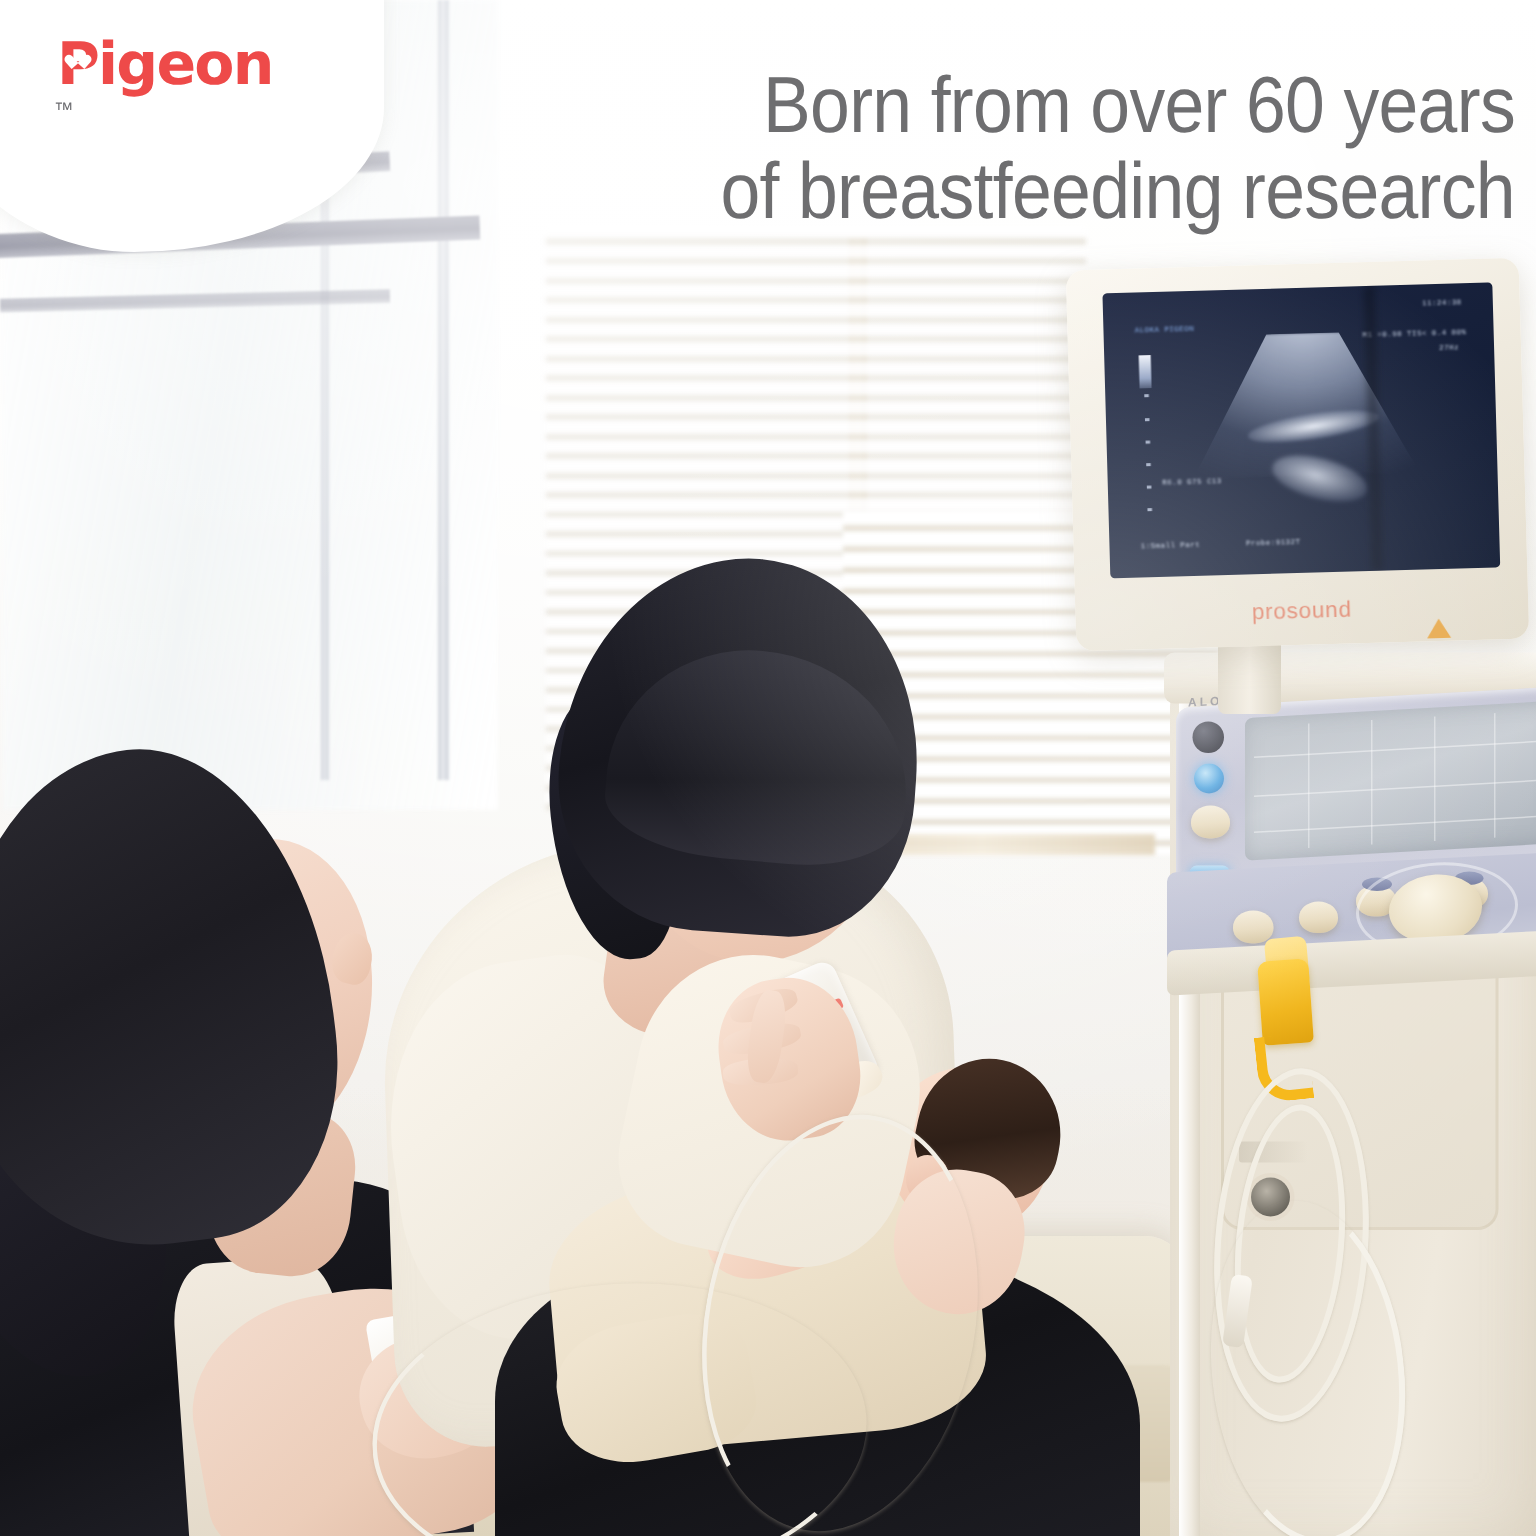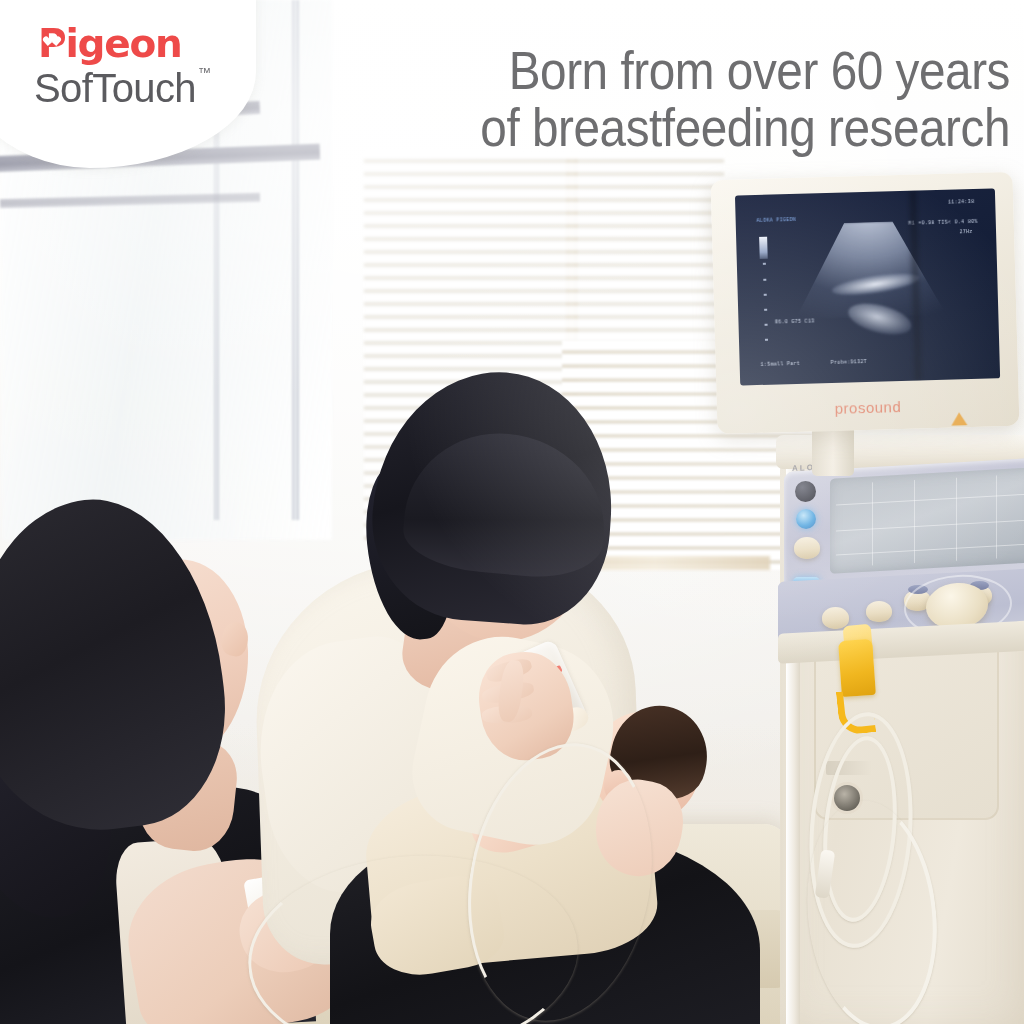--- a/index.html
+++ b/index.html
@@ -561,21 +561,21 @@
 
   <div class="bloom"></div>
 
   <div class="logo-badge"></div>
   <div class="logo-wrap">
     <div class="logo-pigeon">
       <span class="heart"></span>
       <span>Pigeon</span>
     </div>
     <div class="logo-soft">
-      <span>SofTouch</span><span class="logo-tm">™</span>
+      <span class="logo-tm">™</span>
     </div>
   </div>
 
   <div class="headline">
     <span class="ln">Born from over 60 years</span>
     <span class="ln">of breastfeeding research</span>
   </div>
 
 </div>
 

